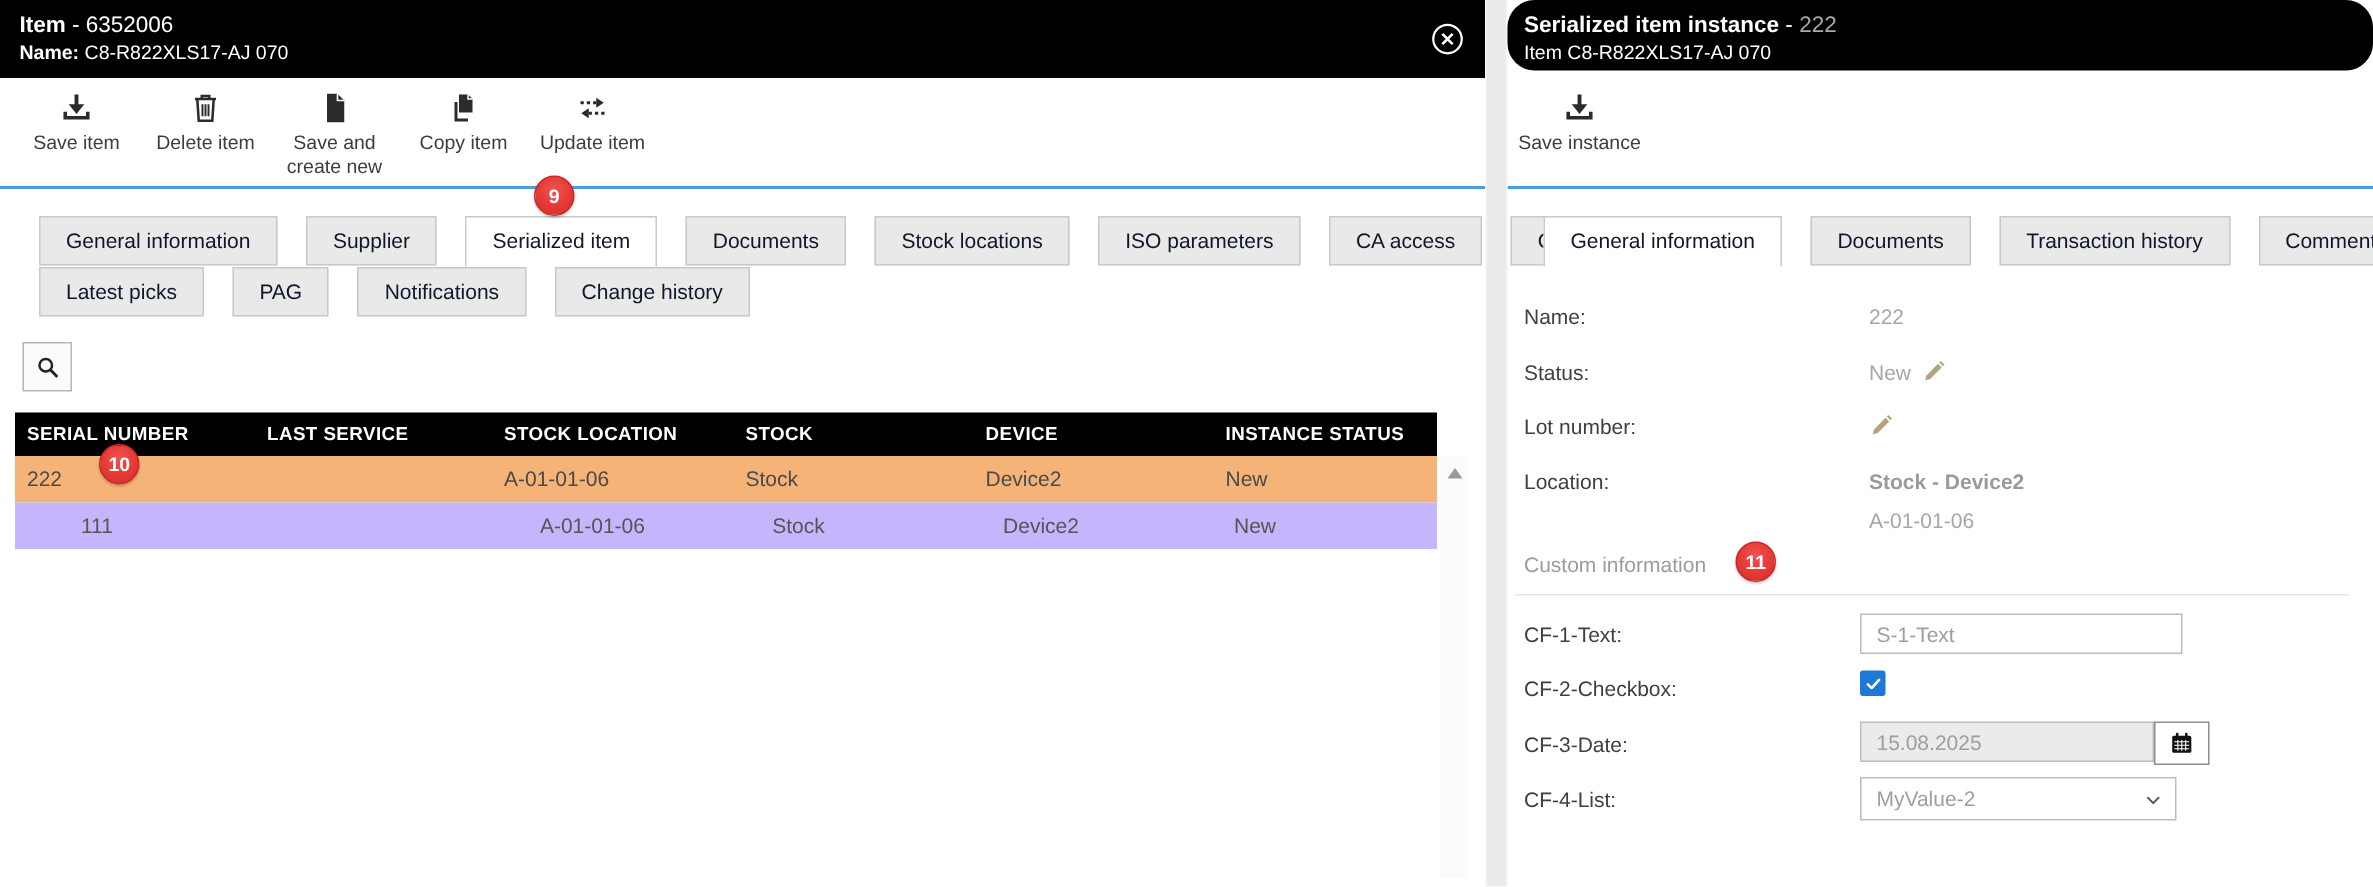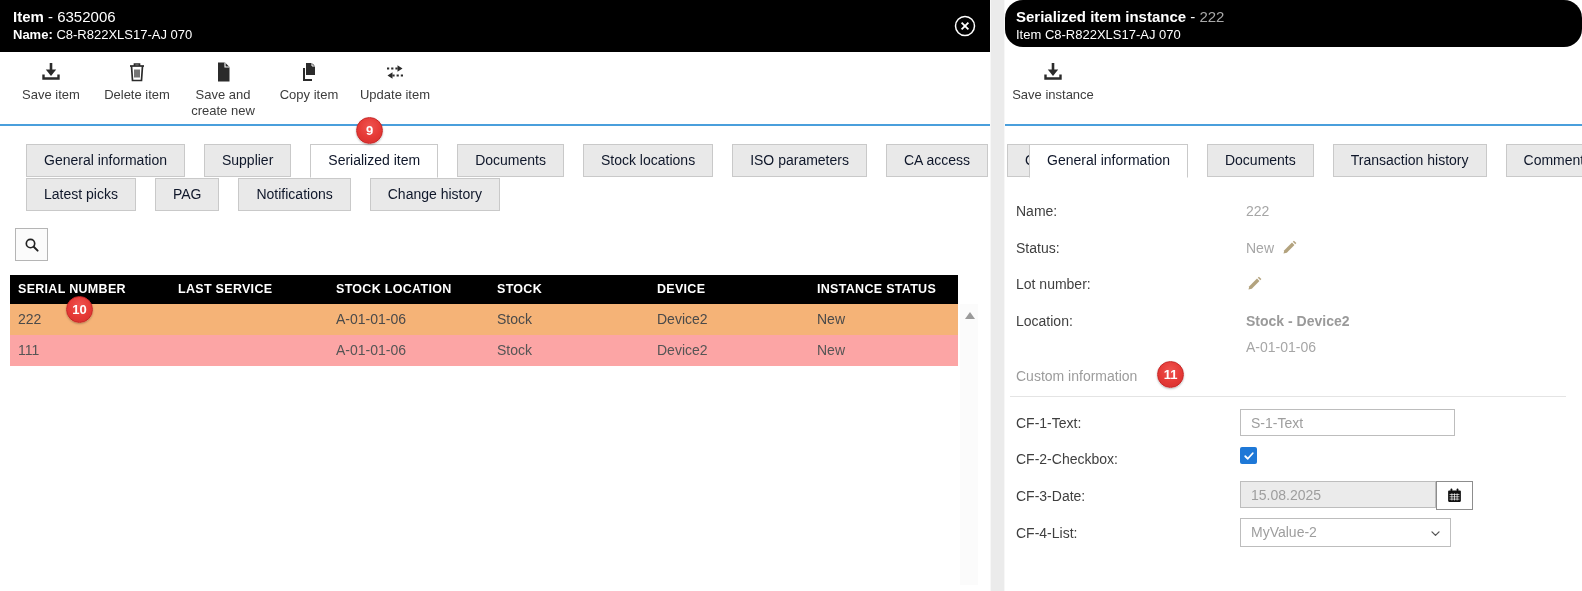--- a/index.html
+++ b/index.html
@@ -42,21 +42,21 @@
   #search-btn { position:absolute; left:15px; top:228px; width:33px; height:33px; background:#fbfbfb; border:1px solid #b5b5b5; display:flex; align-items:center; justify-content:center; cursor:pointer; color:#222; }
 
   
   #serial-table { position:absolute; left:10px; top:275px; width:948px; }
   .tr { display:flex; }
   .tr.head { background:#000; color:#fff; height:29px; }
   .tr.head .td { font-weight:bold; font-size:12.5px; letter-spacing:.3px; line-height:29px; }
   .tr.row { height:31px; font-size:14px; color:#555; }
   .tr.row .td { line-height:31px; }
   .tr.row.selected { background:#f5b377; color:#4a4a4a; }
-  .tr.row.alt { background:#fca5a5; }
+  .tr.row.alt { background:#c4b5fd;padding-left:36px; }
   .td { padding-left:8px; overflow:hidden; white-space:nowrap; }
   .c0{width:160px;} .c1{width:158px;} .c2{width:161px;} .c3{width:160px;} .c4{width:160px;} .c5{width:149px;}
 
   
   #vscroll-track { position:absolute; left:960px; top:304px; width:18px; height:281px; background:#fbfbfb; }
   #vscroll-up { position:absolute; left:5px; top:8px; width:0; height:0; border-left:5px solid transparent; border-right:5px solid transparent; border-bottom:7px solid #9a9a9a; cursor:pointer; }
 
   
   .fld-label { position:absolute; left:1016px; font-size:14px; color:#3f3f3f; white-space:nowrap; }
   .fld-value { position:absolute; left:1246px; font-size:14px; color:#a6a6a6; white-space:nowrap; }

